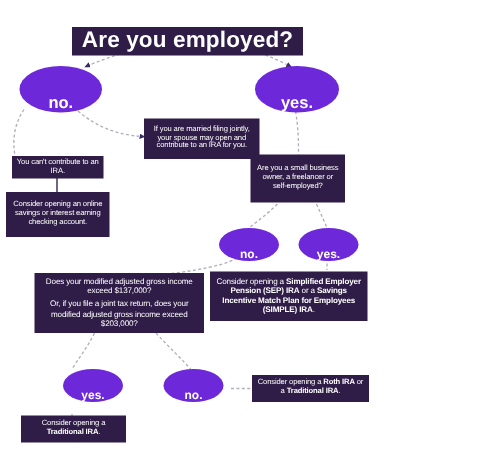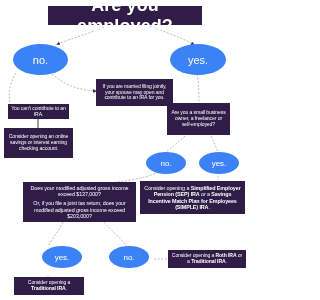--- a/index.html
+++ b/index.html
@@ -40,30 +40,31 @@
     justify-content: center;
     padding: 2px 3px;
     line-height: 1.12;
     letter-spacing: -0.1px;
   }
   .box-inner { display: block; width: 100%; }
   .title-box {
     background: #2f1c47;
     color: #ffffff;
     font-weight: bold;
-    font-size: 18px;
+    font-size: 15px;
     letter-spacing: 0.1px;
+    margin-top: 12px;
   }
   .oval {
-    background: #3b82f6;
+    background: #6d28d9;
     border-radius: 50%;
     color: #ffffff;
-    font-weight: normal;
+    font-weight: bold;
     display: flex;
-    align-items: center;
+    align-items: flex-end;
     justify-content: center;
   }
   .oval-lg { font-size: 11px; }
   .oval-sm { font-size: 8px; }
   .t6 { font-size: 5.1px; }
   .t55 { font-size: 5.4px; }
   b { font-weight: bold; }
 </style>
 </head>
 <body>

